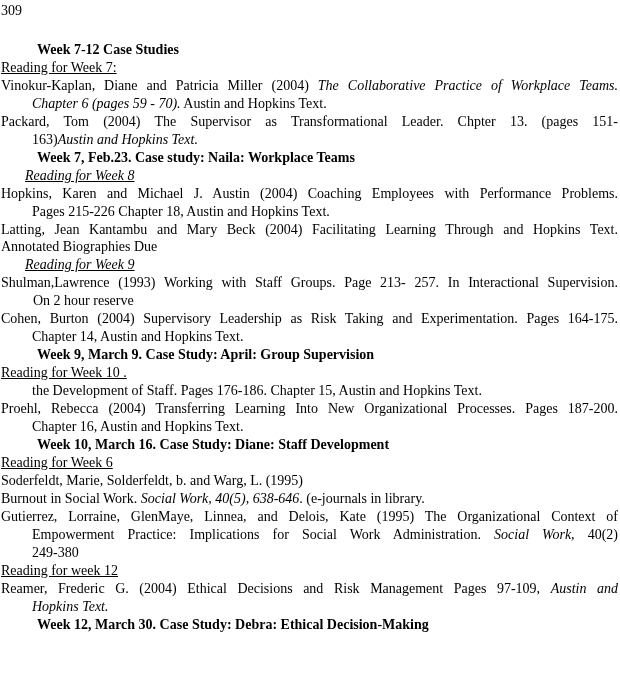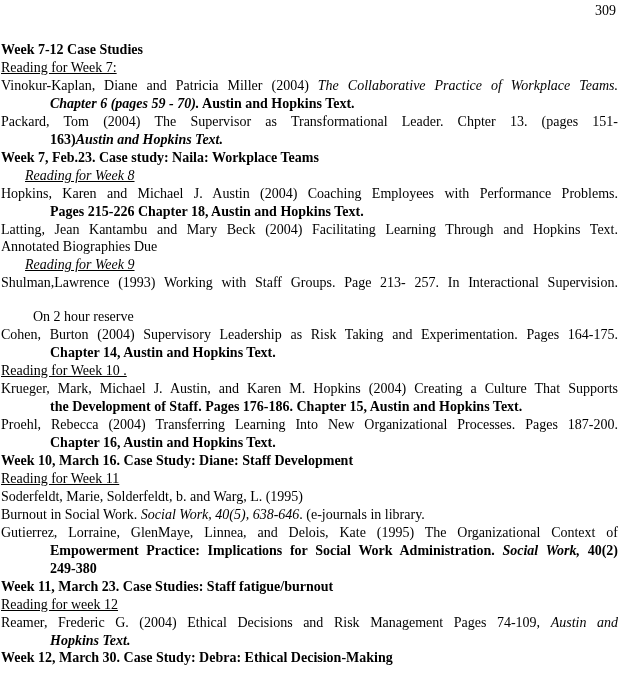--- a/index.html
+++ b/index.html
@@ -12,38 +12,37 @@
     width: 620px;
     height: 687px;
     overflow: hidden;
     font-family: "Liberation Serif", serif;
     font-size: 14px;
   }
   .page {
     padding: 2px 2px 0 1px;
   }
   .pagenum-line {
-    text-align: right;
     line-height: 18px;
     padding-right: 2px;
   }
   .spacer {
     height: 21px;
   }
   .line {
     line-height: 17.95px;
     min-height: 17.95px;
     white-space: normal;
   }
-  .bold { font-weight: bold; }
+  .bold { font-weight: bold; padding-left: 36px; }
   .underline span { text-decoration: underline; }
   .underline-italic span { text-decoration: underline; font-style: italic; margin-left: 24px; }
   .it { font-style: italic; }
-  .indent { padding-left: 49px; font-weight: bold; }
-  .indent-sm { padding-left: 32px; margin-top: 16px; }
+  .indent { padding-left: 31px; }
+  .indent-sm { padding-left: 32px; }
   .justify { text-align: justify; text-align-last: justify; }
 </style>
 </head>
 <body>
 
 <div class="page">
   <div class="pagenum-line">309</div>
   <div class="spacer"></div>
   <div>
       <div class="line bold"><span>Week 7-12 Case Studies</span></div>
@@ -56,31 +55,30 @@
       <div class="line underline-italic"><span>Reading for Week 8</span></div>
       <div class="line justify"><span>Hopkins, Karen and Michael J. Austin (2004) Coaching Employees with Performance Problems.</span></div>
       <div class="line indent"><span>Pages 215-226 Chapter 18, Austin and Hopkins Text.</span></div>
       <div class="line justify"><span>Latting, Jean Kantambu and Mary Beck (2004) Facilitating Learning Through and Hopkins Text.</span></div>
       <div class="line"><span>Annotated Biographies Due</span></div>
       <div class="line underline-italic"><span>Reading for Week 9</span></div>
       <div class="line justify"><span>Shulman,Lawrence (1993) Working with Staff Groups. Page 213- 257. In Interactional Supervision.</span></div>
       <div class="line indent-sm"><span>On 2 hour reserve</span></div>
       <div class="line justify"><span>Cohen, Burton (2004) Supervisory Leadership as Risk Taking and Experimentation. Pages 164-175.</span></div>
       <div class="line indent"><span>Chapter 14, Austin and Hopkins Text.</span></div>
+      <div class="line bold"><span>Week 9, March 9. Case Study: April: Group Supervision</span></div>
       <div class="line underline"><span>Reading for Week 10 .</span></div>
-      <div class="line justify"><span>Krueger, Mark, Michael J. Austin, and Karen M. Hopkins (2004) Creating a Culture That Supports</span></div>
       <div class="line indent"><span>the Development of Staff. Pages 176-186. Chapter 15, Austin and Hopkins Text.</span></div>
       <div class="line justify"><span>Proehl, Rebecca (2004) Transferring Learning Into New Organizational Processes. Pages 187-200.</span></div>
       <div class="line indent"><span>Chapter 16, Austin and Hopkins Text.</span></div>
       <div class="line bold"><span>Week 10, March 16. Case Study: Diane: Staff Development</span></div>
-      <div class="line underline"><span>Reading for Week 11</span></div>
+      <div class="line underline"><span>Reading for Week 6</span></div>
       <div class="line"><span>Soderfeldt, Marie, Solderfeldt, b. and Warg, L. (1995)</span></div>
       <div class="line"><span>Burnout in Social Work. </span><span class="it">Social Work, 40(5), 638-646</span><span>. (e-journals in library.</span></div>
       <div class="line justify"><span>Gutierrez, Lorraine, GlenMaye, Linnea, and Delois, Kate (1995) The Organizational Context of</span></div>
       <div class="line indent justify"><span>Empowerment Practice: Implications for Social Work Administration. </span><span class="it">Social Work,</span><span> 40(2)</span></div>
       <div class="line indent"><span>249-380</span></div>
-      <div class="line bold"><span>Week 11, March 23. Case Studies: Staff fatigue/burnout</span></div>
       <div class="line underline"><span>Reading for week 12</span></div>
-      <div class="line justify"><span>Reamer, Frederic G. (2004) Ethical Decisions and Risk Management Pages 74-109, </span><span class="it">Austin and</span></div>
+      <div class="line justify"><span>Reamer, Frederic G. (2004) Ethical Decisions and Risk Management Pages 97-109, </span><span class="it">Austin and</span></div>
       <div class="line indent"><span class="it">Hopkins Text.</span></div>
       <div class="line bold"><span>Week 12, March 30. Case Study: Debra: Ethical Decision-Making</span></div>
     </div>
 </div>
 
 </body></html>

